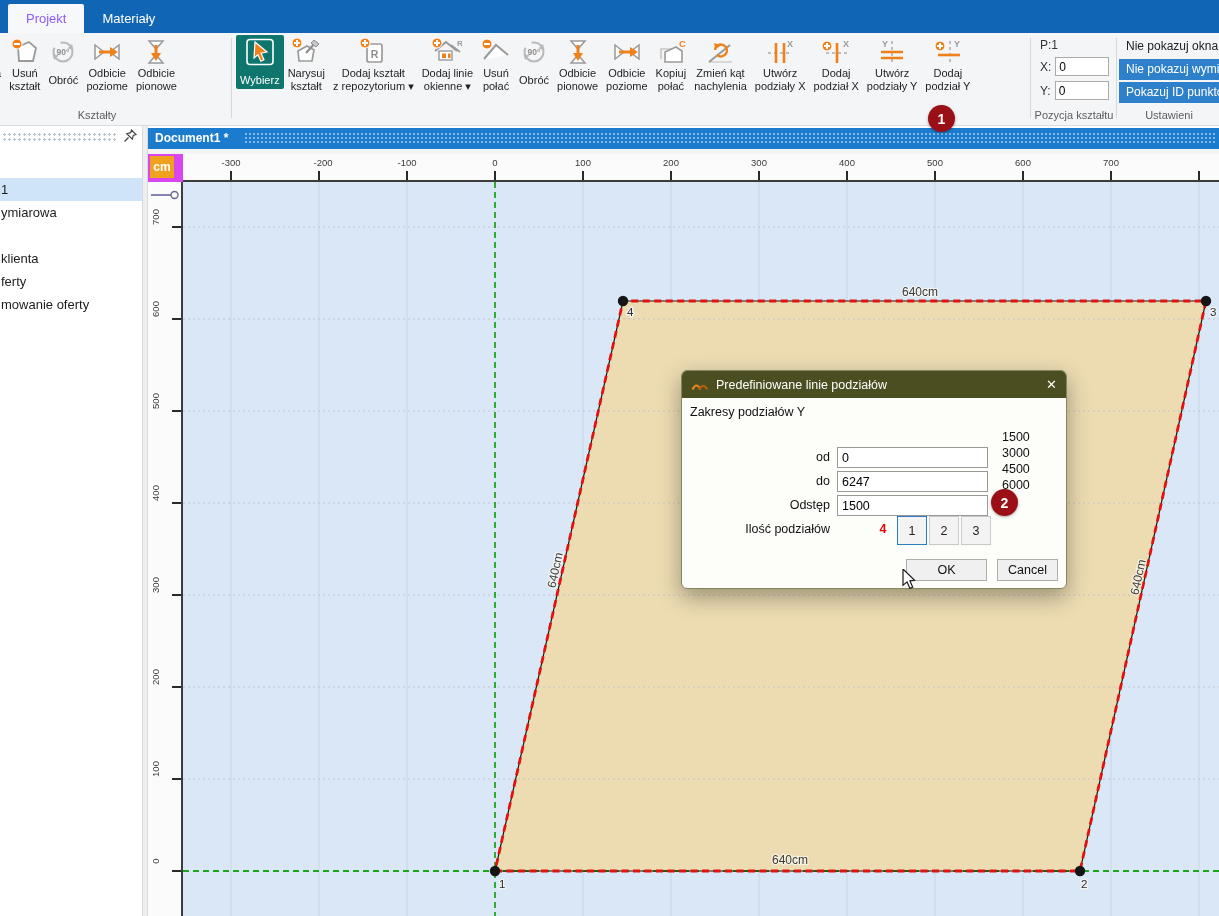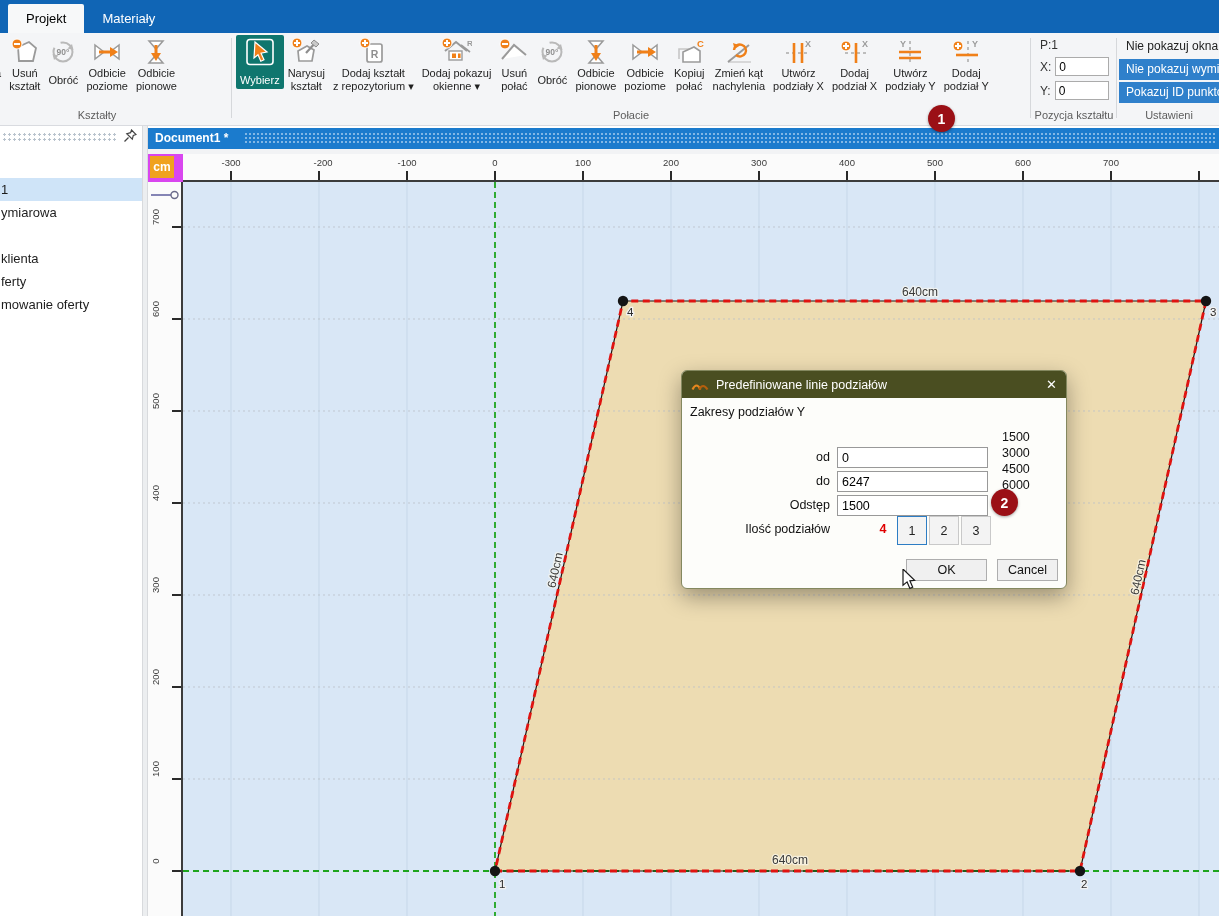--- a/index.html
+++ b/index.html
@@ -2,21 +2,21 @@
 <html><head>
 <meta charset="utf-8">
 <style>
 *{margin:0;padding:0;box-sizing:border-box}
 html,body{width:1219px;height:916px;overflow:hidden;font-family:"Liberation Sans",sans-serif;background:#fff}
 .app{position:relative;width:1219px;height:916px;overflow:hidden}
 
 
 .topbar{position:absolute;left:0;top:0;width:100%;height:33px;background:#1065b5;display:flex;align-items:flex-end;padding-left:8px}
 .tab{height:29px;line-height:29px;padding:0 18px;font-size:13px;color:#fff;cursor:default}
-.tab.active{background:#f7f8f9;color:#000000;border-radius:2px 2px 0 0}
+.tab.active{background:#f7f8f9;color:#8b5cf6;border-radius:2px 2px 0 0}
 
 
 .ribbon{position:absolute;left:0;top:33px;width:100%;height:93px;background:#f4f5f7;border-bottom:1px solid #d9dbe0}
 .rgroup{position:absolute;top:2px;height:88px}
 .btn-row{display:flex;align-items:flex-start}
 .rbtn{display:flex;flex-direction:column;align-items:center;padding:3px 4px 2px;border-radius:2px;min-width:38px;cursor:default}
 .rbtn .ric{width:30px;height:28px;display:block}
 .rlb{margin-top:1px;font-size:11px;line-height:12.5px;color:#1f1f1f;text-align:center;white-space:nowrap}
 .rlb.c1{margin-top:8px}
 .rbtn.sel{background:#0f766e}
@@ -198,21 +198,21 @@
                 <path d="M19 7 L28 14" stroke="#9a9a9a" stroke-width="1.6"></path>
                 <rect x="7" y="13" width="13" height="9" fill="#fff" stroke="#9a9a9a" stroke-width="1.4"></rect>
                 <rect x="10" y="15.5" width="4" height="4.5" fill="#f08019"></rect>
                 <rect x="16" y="15.5" width="2.6" height="4.5" fill="#f08019"></rect>
                 <text x="25" y="8" font-size="8" font-weight="bold" fill="#9a9a9a">R</text>
                 <circle cx="5" cy="5" r="5" fill="#f08019" stroke="#fff"></circle>
                 <rect x="2" y="4" width="6" height="2" fill="#fff"></rect>
                 <rect x="4" y="2" width="2" height="6" fill="#fff"></rect>
               </svg></span>
             <div class="rlb">
-              <div>Dodaj pokazuj</div>
+              <div>Dodaj linie</div>
               <div>okienne ▾</div>
             </div>
           </div>
           <div class="rbtn">
             <span class="ric"><svg viewBox="0 0 30 28" width="30" height="28" xmlns="http://www.w3.org/2000/svg">
                 <path d="M3 21 L15 7 L27 17" fill="#fff" stroke="#9a9a9a" stroke-width="2"></path>
                 <circle cx="6" cy="6" r="5" fill="#f08019" stroke="#fff"></circle>
                 <rect x="3" y="5" width="6" height="2" fill="#fff"></rect>
               </svg></span>
             <div class="rlb">
@@ -322,21 +322,20 @@
                 <circle cx="7" cy="8" r="5" fill="#f08019" stroke="#fff"></circle>
                 <rect x="4" y="7" width="6" height="2" fill="#fff"></rect>
                 <rect x="6" y="5" width="2" height="6" fill="#fff"></rect>
               </svg></span>
             <div class="rlb">
               <div>Dodaj</div>
               <div>podział Y</div>
             </div>
           </div>
         </div>
-      <div class="glabel">Połacie</div>
     </div>
     <div class="rgroup" style="left:1032px;width:84px">
       <div class="pzp">P:1</div>
       <div class="pzrow" style="top:22px">
         <span>X:</span>
         <input class="pzin" value="0" style="">
       </div>
       <div class="pzrow" style="top:46px">
         <span>Y:</span>
         <input class="pzin" value="0" style="">

